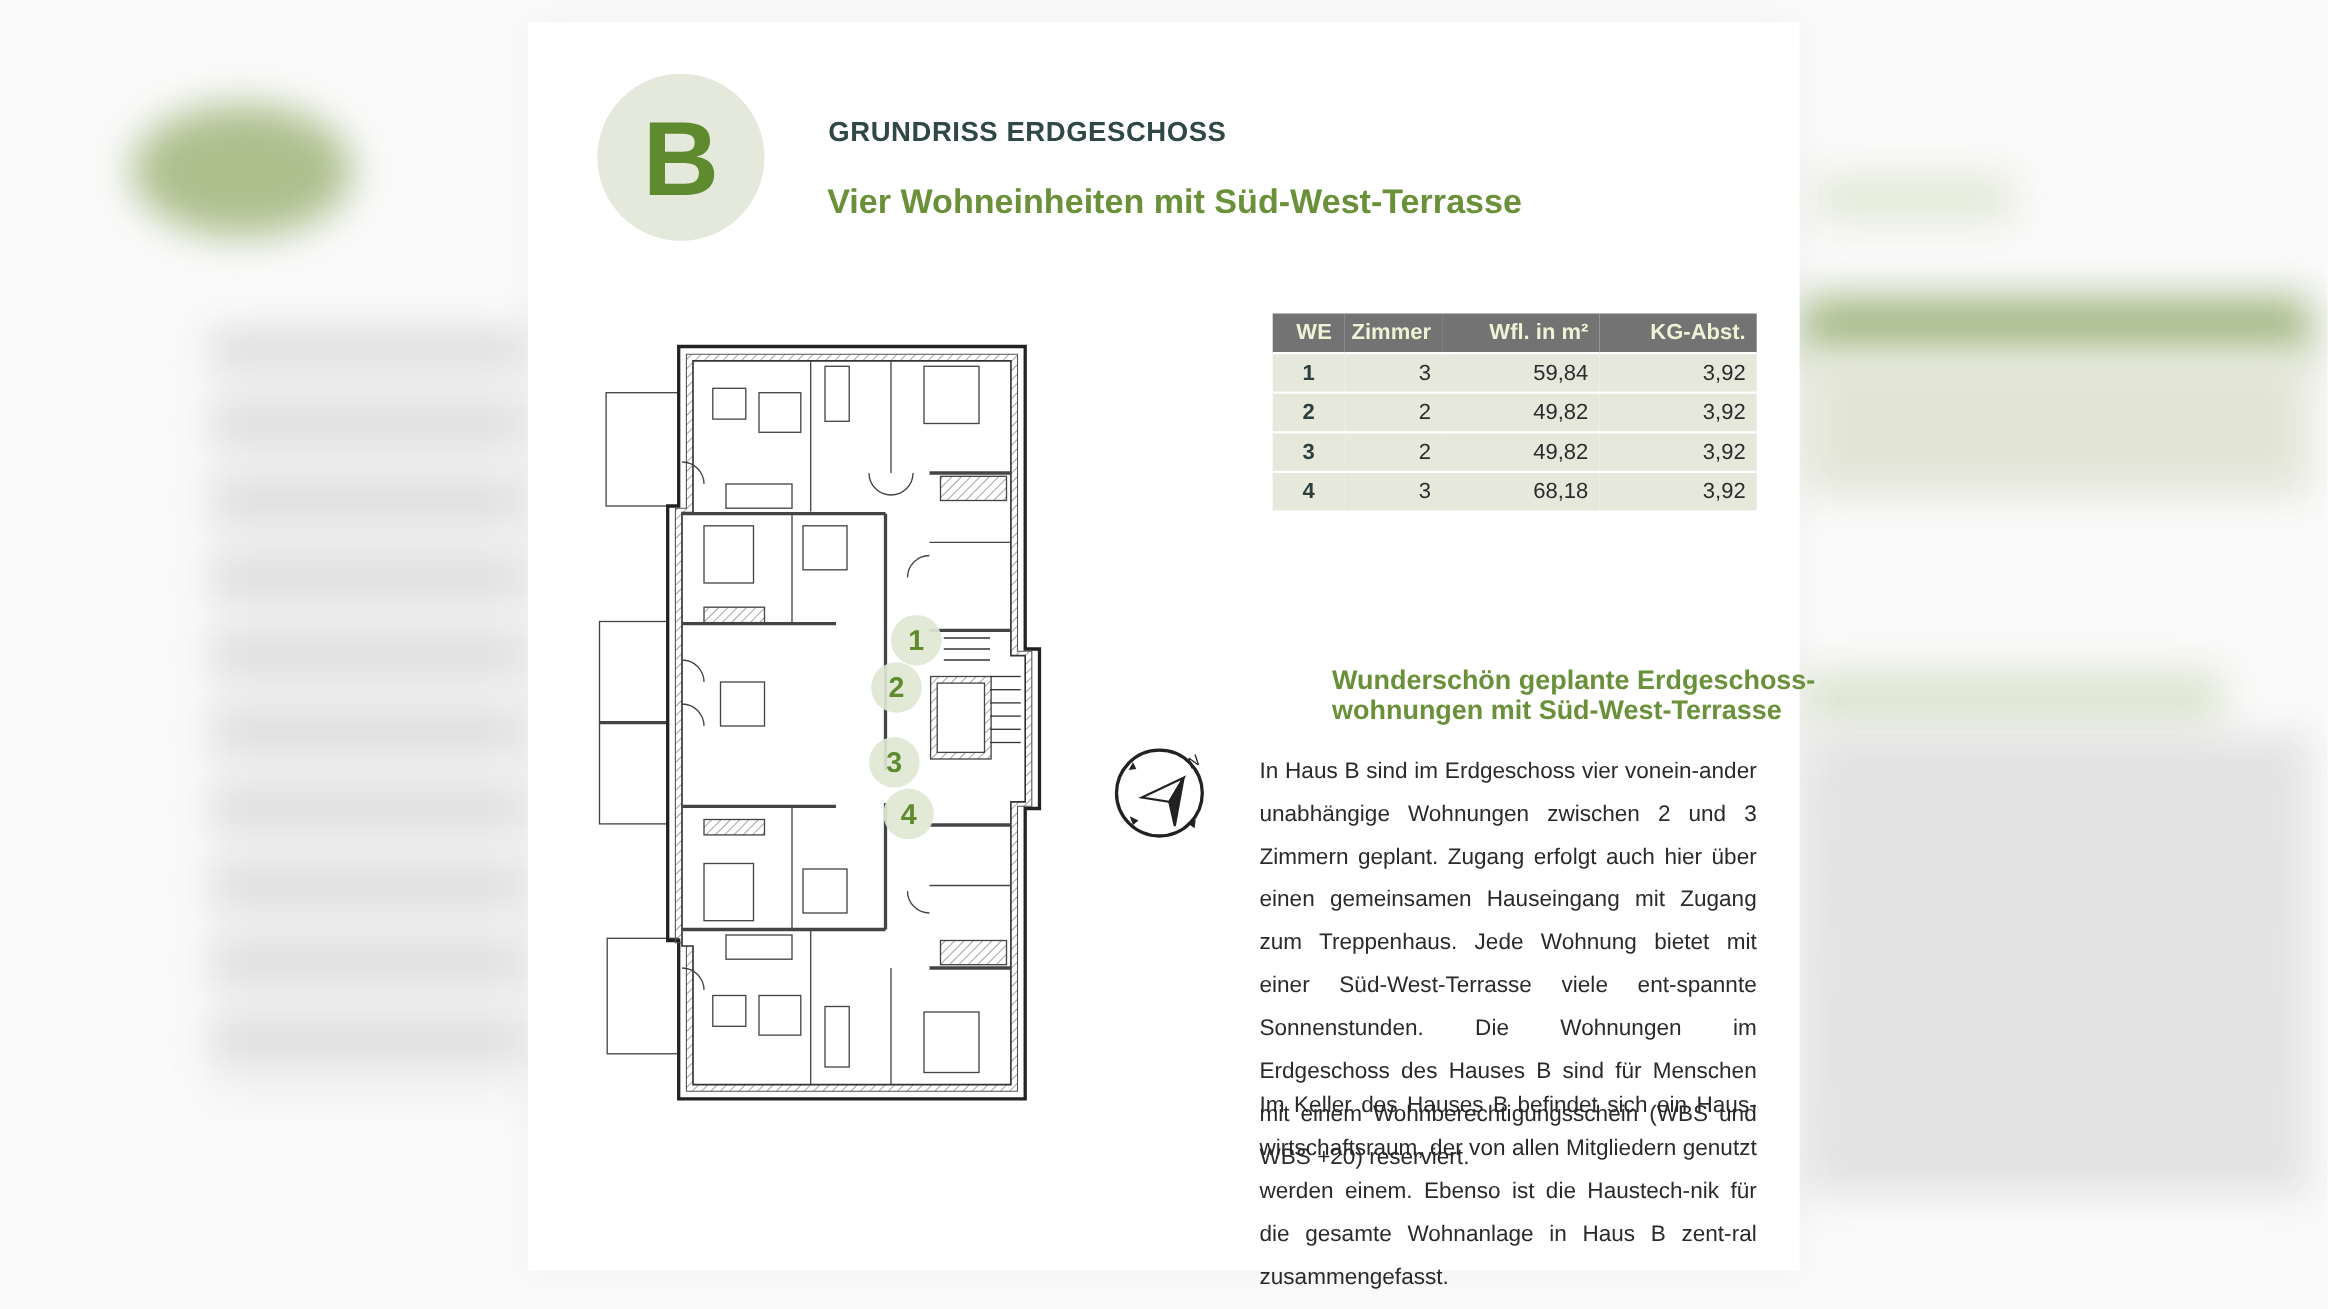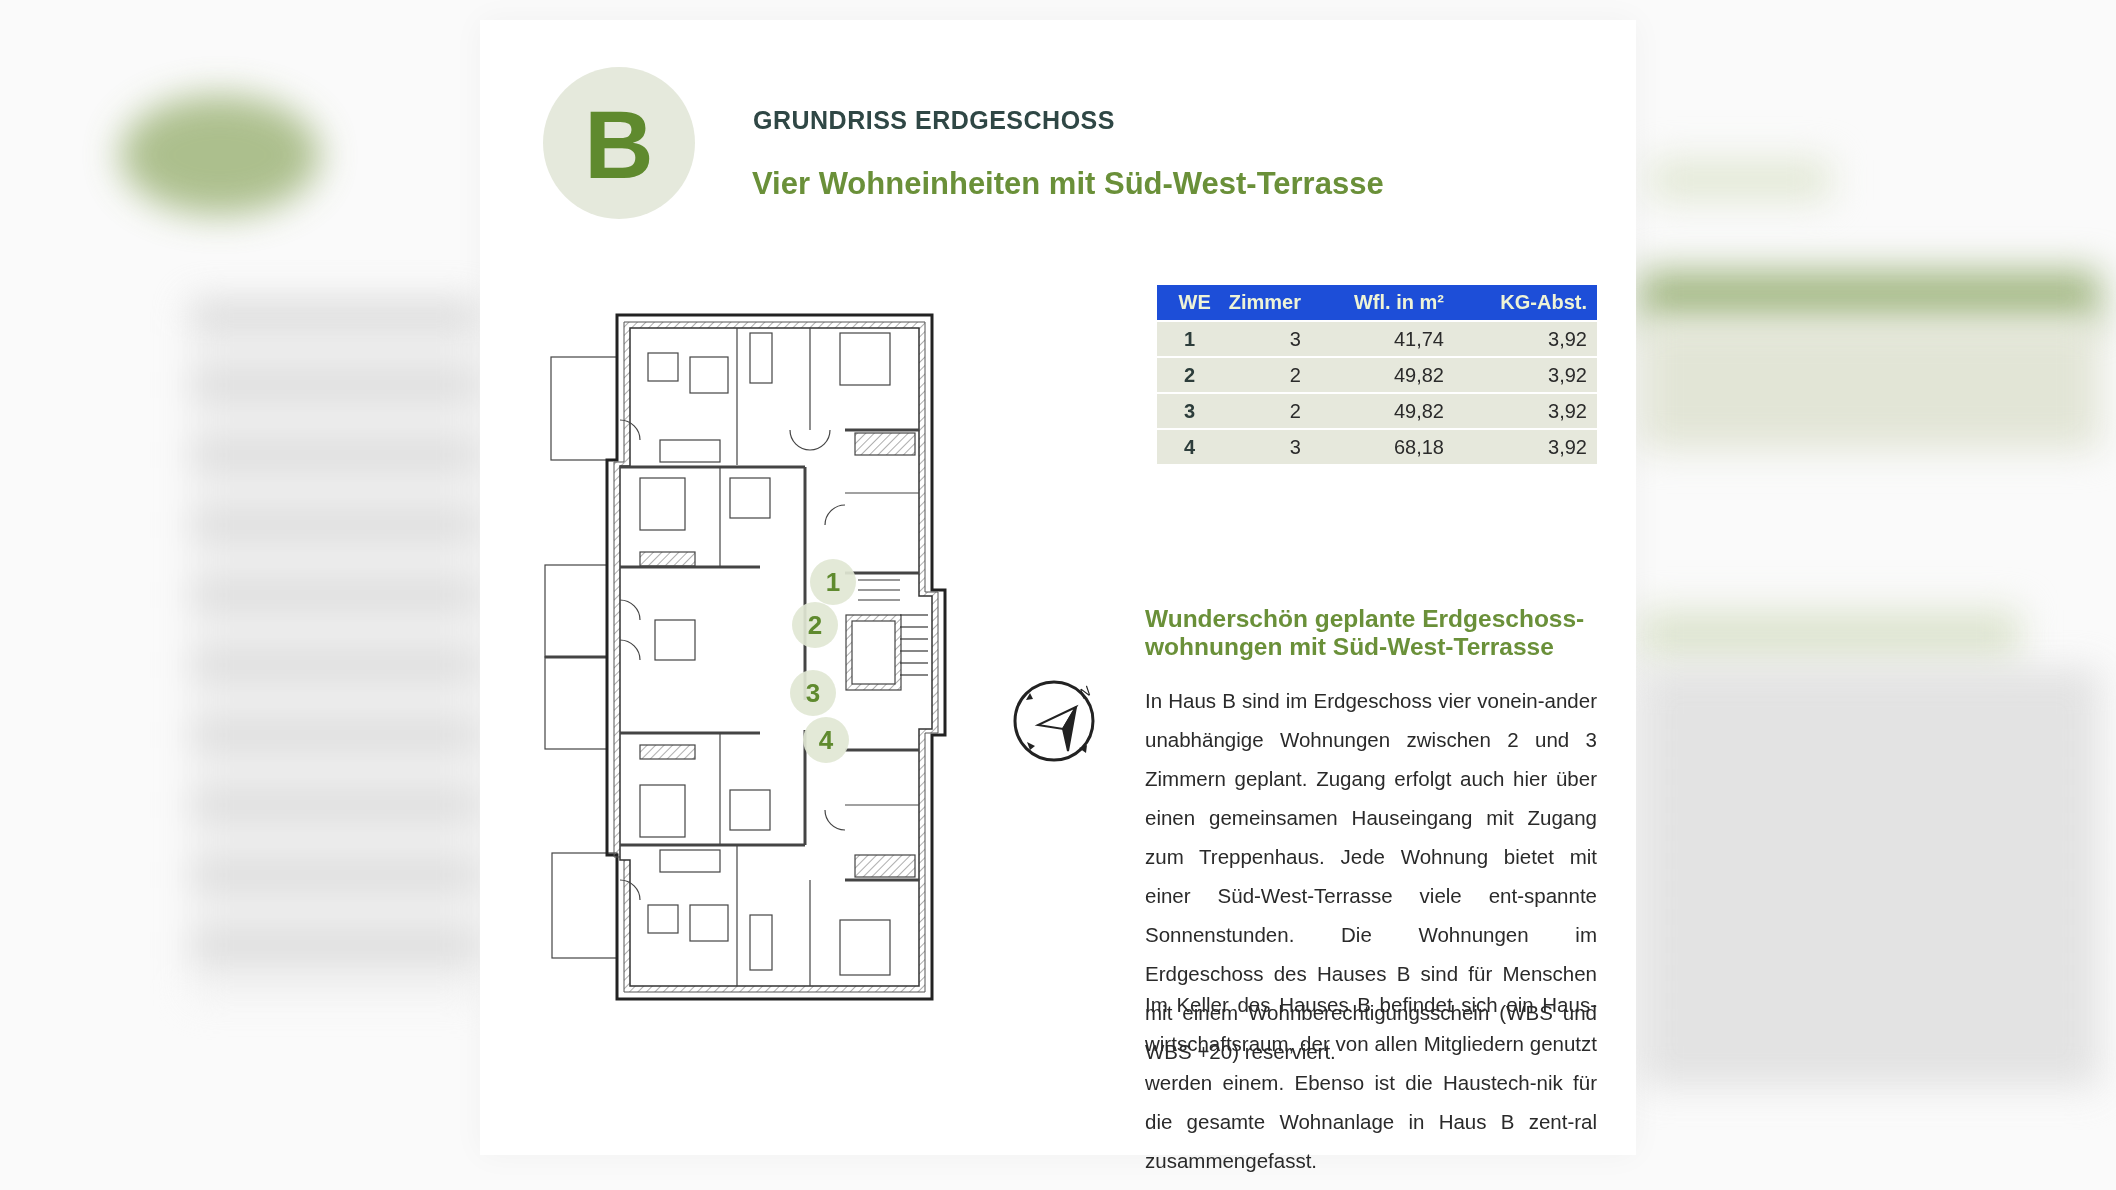--- a/index.html
+++ b/index.html
@@ -41,32 +41,32 @@
     position:absolute; left:752px; top:166px;
     font-size:31px; font-weight:bold; color:#6a9039; white-space:nowrap;
   }
 
   
   .unit-table {
     position:absolute; left:1157px; top:285px; width:440px;
     border-collapse:collapse; font-size:20px;
   }
   .unit-table th {
-    background:#1d4ed8; color:#eef3d6; font-weight:bold;
+    background:#737373; color:#eef3d6; font-weight:bold;
     height:35px; padding:0 10px 0 0; text-align:right;
   }
   .unit-table td {
     background:#e6e8dc; color:#2b2b2b; height:34px;
     padding:0 10px 0 0; text-align:right; border-top:2px solid #fff;
   }
   .unit-table td.we { font-weight:bold; color:#2d3d3b; text-align:center; padding:0; }
   .unit-table th.we { text-align:center; padding:0 0 0 10px; }
 
   .section-heading {
-    position:absolute; left:1145px; top:605px; width:450px;
+    position:absolute; left:1211px; top:605px; width:450px;
     font-size:24.5px; font-weight:bold; color:#6a9039; line-height:28px;
   }
   .body-text {
     position:absolute; left:1145px; width:452px;
     font-size:20.5px; line-height:39px; color:#2a2a2a;
     text-align:justify; hyphens:manual;
   }
   .p1 { top:681px; }
   .p2 { top:985px; }
 
@@ -210,21 +210,21 @@
       <th class="we" style="width:60px">WE</th>
       <th style="width:80px">Zimmer</th>
       <th style="width:150px">Wfl. in m²</th>
       <th style="width:150px">KG-Abst.</th>
     </tr>
   </thead>
   <tbody>
     <tr>
       <td class="we">1</td>
       <td>3</td>
-      <td>41,74</td>
+      <td>59,84</td>
       <td>3,92</td>
     </tr>
     <tr>
       <td class="we">2</td>
       <td>2</td>
       <td>49,82</td>
       <td>3,92</td>
     </tr>
     <tr>
       <td class="we">3</td>

